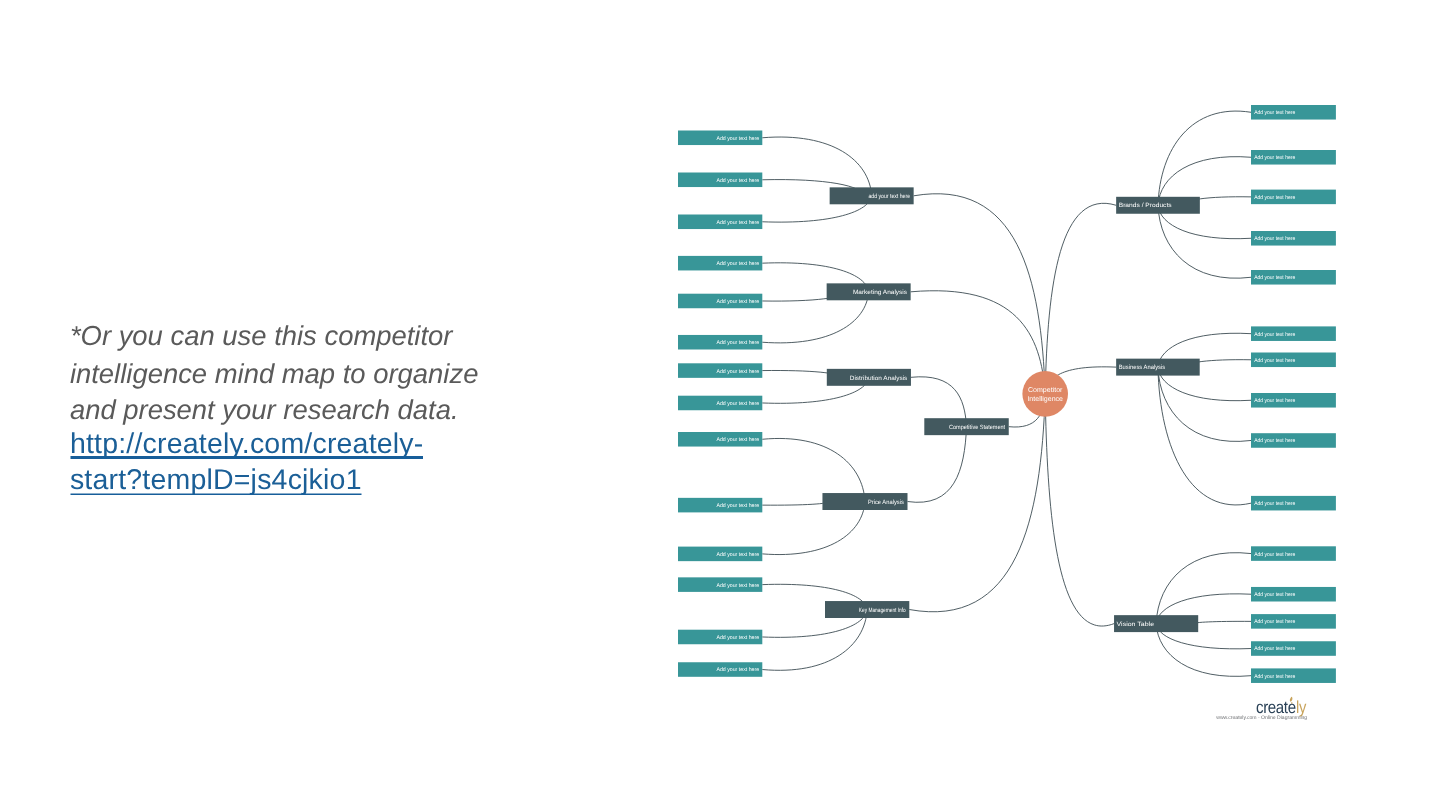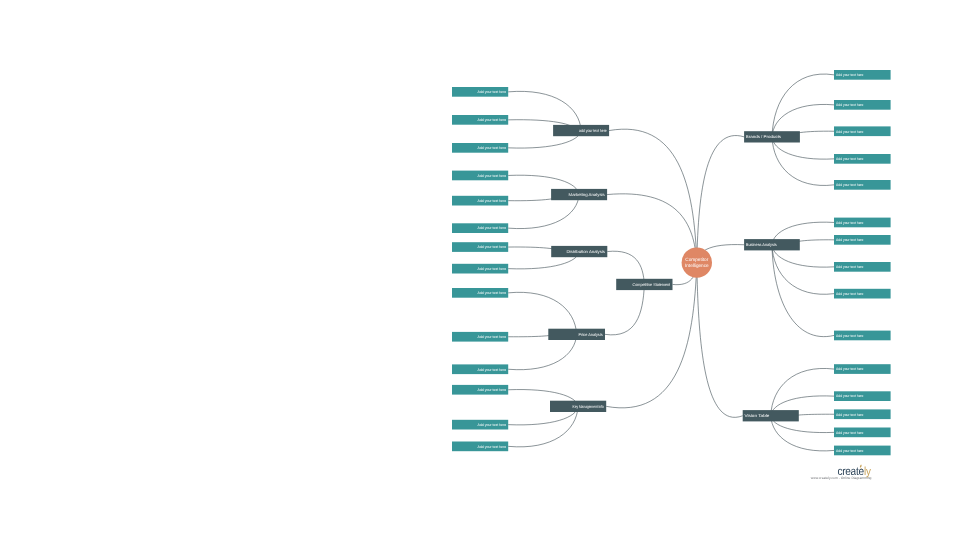--- a/index.html
+++ b/index.html
@@ -13,20 +13,27 @@
   #map{position:absolute;left:0;top:0;}
   #logo{position:absolute;left:837px;top:463px;}
   #logo svg{display:block;}
   #tagline{position:absolute;left:-26.2px;top:13.0px;font-size:3.4px;color:#6f7174;white-space:nowrap;letter-spacing:-0.01px;line-height:5px;}
 </style>
 </head>
 <body>
 
 <div class="slide">
 
+  <div id="caption">
+    <div class="ln">*Or you can use this competitor</div>
+    <div class="ln">intelligence mind map to organize</div>
+    <div class="ln">and present your research data.</div>
+    <a class="lk" href="#">http://creately.com/creately-</a>
+    <a class="lk" href="#">start?templD=js4cjkio1</a>
+  </div>
 
   <svg id="map" width="960" height="540" viewBox="0 0 960 540">
     <g id="edges">
         <path d="M508.20 91.85C554.86 87.98 579.64 106.94 581.10 130.55" fill="none" stroke="#3c4c52" stroke-width="0.6"></path>
         <path d="M508.20 119.85C551.69 118.78 574.79 124.02 576.15 130.55" fill="none" stroke="#3c4c52" stroke-width="0.6"></path>
         <path d="M508.20 147.85C554.86 149.58 579.64 141.10 581.10 130.55" fill="none" stroke="#3c4c52" stroke-width="0.6"></path>
         <path d="M609.10 130.55C678.38 118.67 694.17 184.69 696.80 262.60" fill="none" stroke="#3c4c52" stroke-width="0.6"></path>
         <path d="M508.20 175.45C553.58 173.54 577.68 182.90 579.10 194.55" fill="none" stroke="#3c4c52" stroke-width="0.6"></path>
         <path d="M508.20 200.65C544.06 201.26 563.12 198.27 564.24 194.55" fill="none" stroke="#3c4c52" stroke-width="0.6"></path>
         <path d="M508.20 228.15C553.58 231.51 577.68 215.05 579.10 194.55" fill="none" stroke="#3c4c52" stroke-width="0.6"></path>

